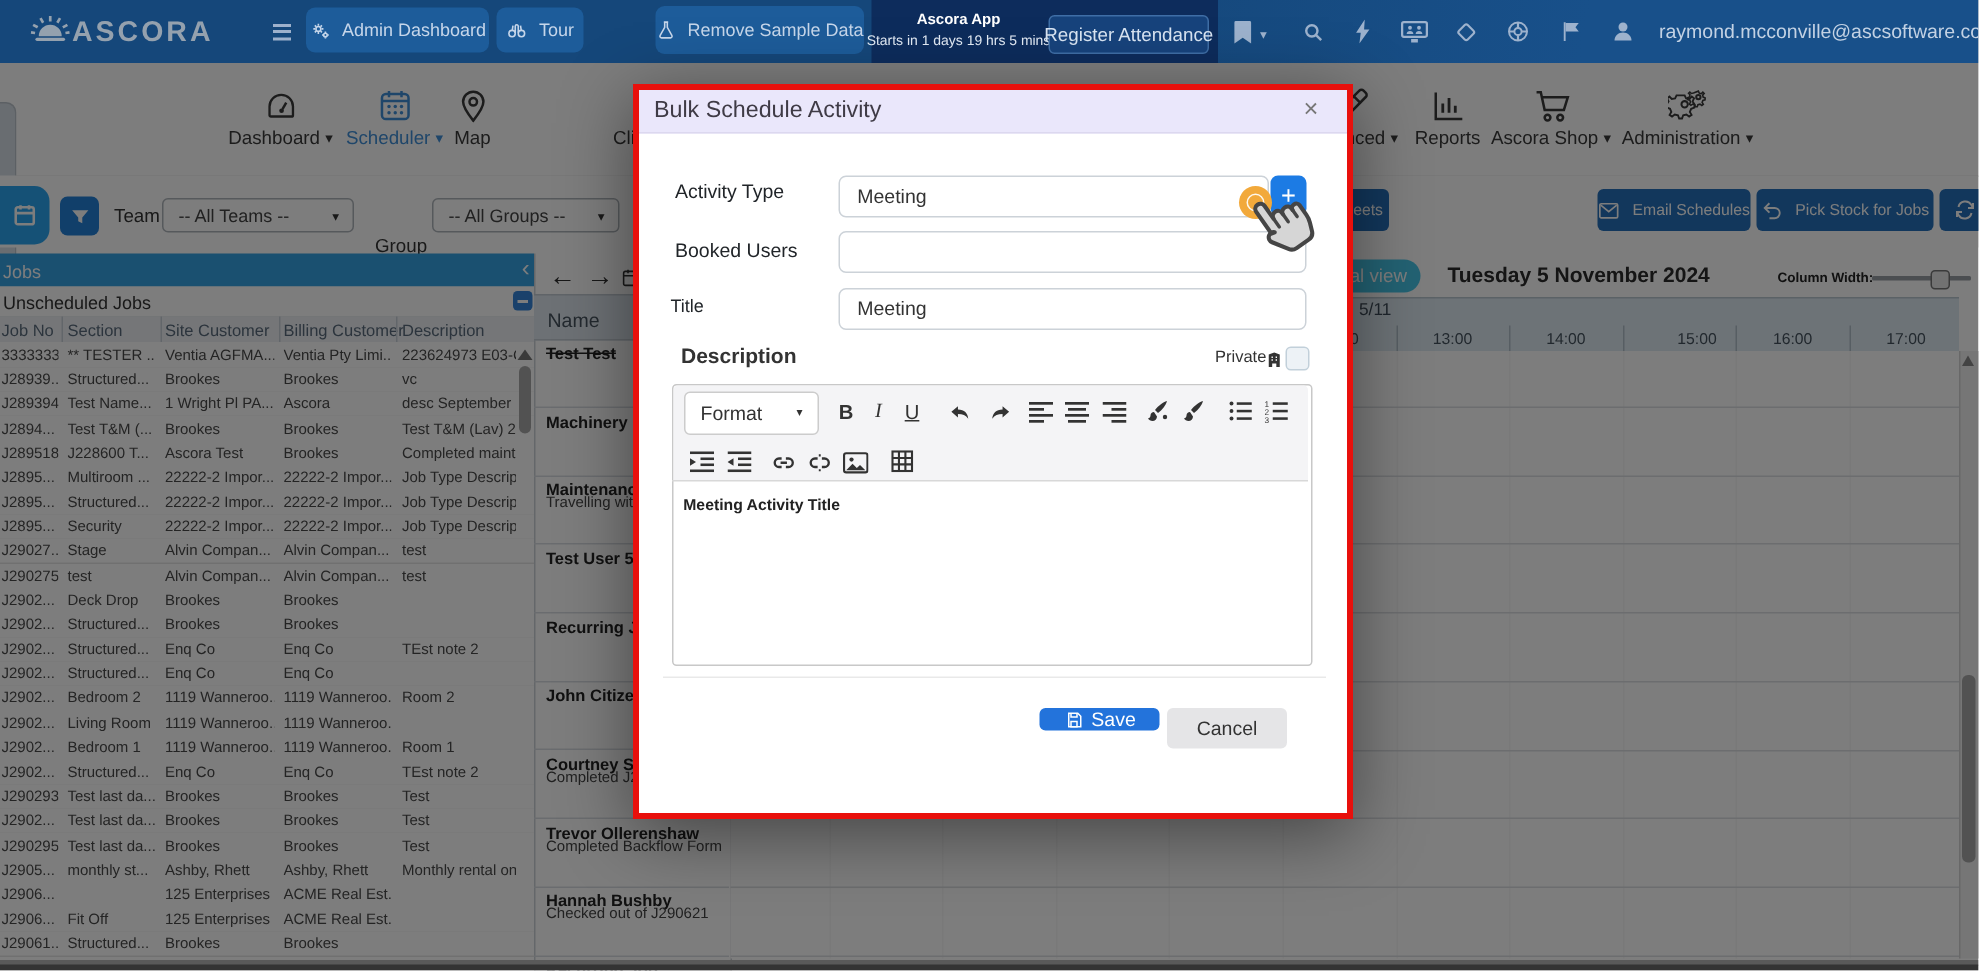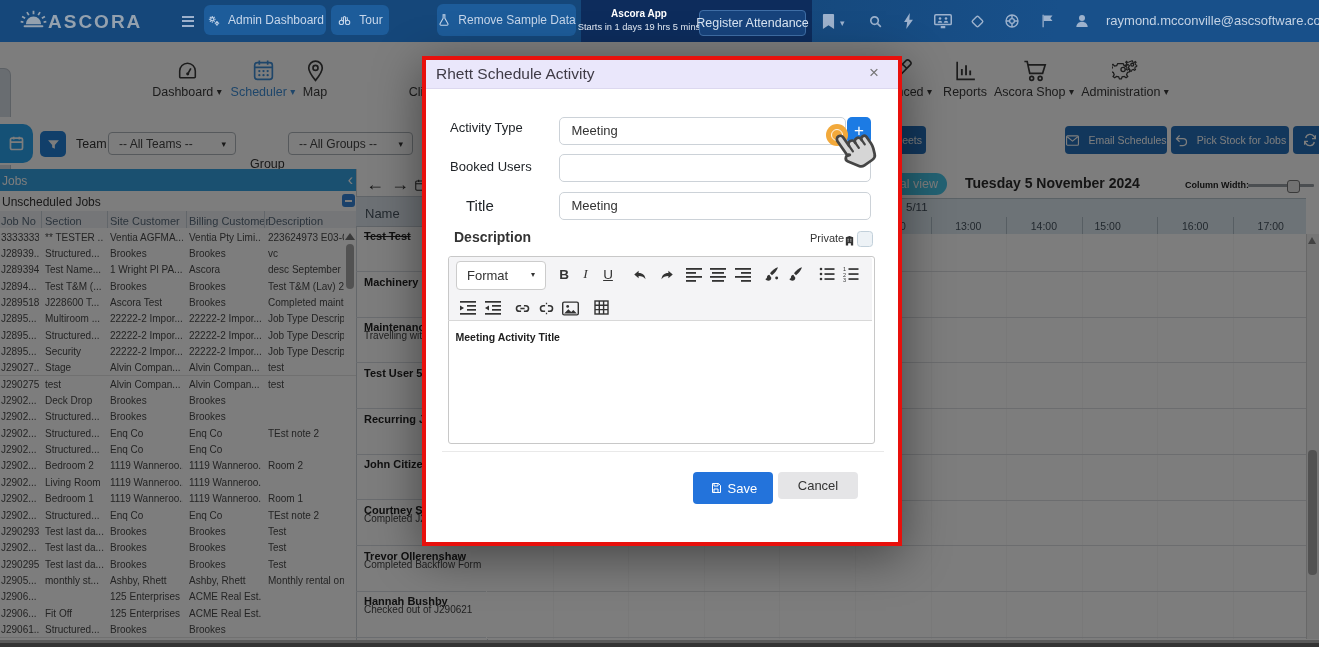--- a/index.html
+++ b/index.html
@@ -355,21 +355,21 @@
 <div class="ab" style="left:1006.1px;top:217.4px;width:1px;height:17px;background:#b2bfca;"></div>
 <div class="ab" style="left:1081.7px;top:217.4px;width:1px;height:17px;background:#b2bfca;"></div>
 <div class="ab" style="left:1157.3px;top:217.4px;width:1px;height:17px;background:#b2bfca;"></div>
 <div class="ab" style="left:1232.9px;top:217.4px;width:1px;height:17px;background:#b2bfca;"></div>
 <div class="ab" style="left:640.9px;top:219.5px;width:50px;text-align:center;font-size:10.5px;color:#44525e;">09:00</div>
 <div class="ab" style="left:716.5px;top:219.5px;width:50px;text-align:center;font-size:10.5px;color:#44525e;">10:00</div>
 <div class="ab" style="left:792.1px;top:219.5px;width:50px;text-align:center;font-size:10.5px;color:#44525e;">11:00</div>
 <div class="ab" style="left:867.7px;top:219.5px;width:50px;text-align:center;font-size:10.5px;color:#44525e;">12:00</div>
 <div class="ab" style="left:943.3px;top:219.5px;width:50px;text-align:center;font-size:10.5px;color:#44525e;">13:00</div>
 <div class="ab" style="left:1018.9px;top:219.5px;width:50px;text-align:center;font-size:10.5px;color:#44525e;">14:00</div>
-<div class="ab" style="left:1094.5px;top:219.5px;width:50px;text-align:left;font-size:10.5px;color:#44525e;">15:00</div>
+<div class="ab" style="left:1094.5px;top:219.5px;width:50px;text-align:right;font-size:10.5px;color:#44525e;">15:00</div>
 <div class="ab" style="left:1170.1px;top:219.5px;width:50px;text-align:center;font-size:10.5px;color:#44525e;">16:00</div>
 <div class="ab" style="left:1245.7px;top:219.5px;width:50px;text-align:center;font-size:10.5px;color:#44525e;">17:00</div>
 <div class="ab" style="left:487px;top:234.4px;width:819px;height:405px;background:#fff;"></div>
 <div class="ab" style="left:552.5px;top:234.4px;width:1px;height:405px;background:#f6f6f6;"></div>
 <div class="ab" style="left:628.1px;top:234.4px;width:1px;height:405px;background:#f6f6f6;"></div>
 <div class="ab" style="left:703.7px;top:234.4px;width:1px;height:405px;background:#f6f6f6;"></div>
 <div class="ab" style="left:779.3px;top:234.4px;width:1px;height:405px;background:#f6f6f6;"></div>
 <div class="ab" style="left:854.9px;top:234.4px;width:1px;height:405px;background:#f6f6f6;"></div>
 <div class="ab" style="left:930.5px;top:234.4px;width:1px;height:405px;background:#f6f6f6;"></div>
 <div class="ab" style="left:1006.1px;top:234.4px;width:1px;height:405px;background:#f6f6f6;"></div>
@@ -451,30 +451,30 @@
         <path d="M6 3h14l-3.5 4.5L20 12H6z"></path>
       </svg></div>
 <div class="ab" style="left:1074px;top:13px;"><svg width="16" height="16" viewBox="0 0 24 24" fill="#9db2cd">
         <circle cx="12" cy="7.5" r="4.5"></circle>
         <path d="M3.5 21c0-4.7 3.8-8 8.5-8s8.5 3.3 8.5 8z"></path>
       </svg></div>
 <div class="ab" style="left:1106px;top:13px;font-size:13px;color:#c3d2e4;white-space:nowrap;">raymond.mcconville@ascsoftware.com.au</div>
 </div>
 <div class="ab" style="left:422px;top:56px;width:472px;height:481.5px;border:4px solid #e8100c;background:#fff;z-index:100;box-shadow:0 10px 45px rgba(0,0,0,0.45);">
 <div class="ab" style="left:0;top:0;width:472px;height:28px;background:#eae7fb;border-bottom:1px solid #dcd8ef;"></div>
-<div class="ab" style="left:10px;top:5px;font-size:15.5px;font-weight:500;color:#3f3b46;">Rhett Schedule Activity</div>
+<div class="ab" style="left:10px;top:5px;font-size:15.5px;font-weight:500;color:#3f3b46;">Bulk Schedule Activity</div>
 <div class="ab" style="left:443px;top:3px;font-size:17px;color:#777;">×</div>
 <div class="ab" style="left:24px;top:60px;font-size:13px;color:#212529;">Activity Type</div>
 <div class="ab" style="left:132.5px;top:57px;width:285.5px;height:26px;border:1px solid #ccd2d8;border-radius:5px;background:#fff;">
       <div class="ab" style="left:12px;top:5.0px;font-size:13px;color:#333;">Meeting</div>
     </div>
 <div class="ab" style="left:420.6px;top:57px;width:24.8px;height:27.4px;background:#1c7be4;border-radius:5px;color:#fff;font-size:17px;font-weight:normal;display:flex;align-items:center;justify-content:center;">+</div>
 <div class="ab" style="left:24px;top:99px;font-size:13px;color:#212529;">Booked Users</div>
 <div class="ab" style="left:132.5px;top:93.6px;width:310.2px;height:26.4px;border:1px solid #ccd2d8;border-radius:5px;background:#fff;"></div>
-<div class="ab" style="left:40px;top:137px;font-size:15px;color:#212529;">Title</div>
+<div class="ab" style="left:21px;top:137px;font-size:12px;color:#212529;">Title</div>
 <div class="ab" style="left:132.5px;top:132.3px;width:310.2px;height:26.2px;border:1px solid #ccd2d8;border-radius:5px;background:#fff;">
       <div class="ab" style="left:12px;top:5.1px;font-size:13px;color:#333;">Meeting</div>
     </div>
 <div class="ab" style="left:28px;top:169px;font-size:14px;font-weight:bold;color:#333;">Description</div>
 <div class="ab" style="left:384px;top:172px;font-size:11px;color:#333;">Private</div>
 <div class="ab" style="left:418px;top:172.5px;"><svg width="11" height="12" viewBox="0 0 24 24" fill="#333">
         <path d="M4 22V4l8-3 8 3v18h-5v-5h-6v5z"></path>
         <path d="M8 7h2v2H8zM14 7h2v2h-2zM8 11h2v2H8zM14 11h2v2h-2z" fill="#fff"></path>
       </svg></div>
 <div class="ab" style="left:431px;top:171px;width:14px;height:14px;border:1.5px solid #c2d0da;border-radius:3.5px;background:#edf2f6;"></div>
@@ -599,21 +599,21 @@
     </div>
 <div class="ab" style="left:166.5px;top:239px;width:18px;height:18px;display:flex;align-items:center;justify-content:center;">
       <svg width="16" height="16" viewBox="0 0 16 16" fill="none" stroke="#333" stroke-width="1.4">
         <rect x="1" y="1" width="13" height="13"></rect>
         <path d="M1 5.3h13M1 9.6h13M5.3 1v13M9.6 1v13"></path>
       </svg>
     </div>
 <div class="ab" style="left:22px;top:260px;width:424px;height:1px;background:#d8d8d8;"></div>
 <div class="ab" style="left:29.5px;top:270.5px;font-size:10.5px;font-weight:bold;color:#222;">Meeting Activity Title</div>
 <div class="ab" style="left:16px;top:391.4px;width:442px;height:1px;background:#e9e9e9;"></div>
-<div class="ab" style="left:267.4px;top:412.2px;width:80px;height:32px;background:#2373db;border-radius:4px;color:#fff;font-size:13px;display:flex;align-items:center;justify-content:center;gap:6px;"><svg width="12" height="12" viewBox="0 0 24 24" fill="none" stroke="#fff" stroke-width="2">
+<div class="ab" style="left:267.4px;top:412.2px;width:80px;height:15px;background:#2373db;border-radius:4px;color:#fff;font-size:13px;display:flex;align-items:center;justify-content:center;gap:6px;"><svg width="12" height="12" viewBox="0 0 24 24" fill="none" stroke="#fff" stroke-width="2">
         <path d="M5 3h12l4 4v14H5z"></path>
         <path d="M8 3v5h8V3M8 14h8v7H8z"></path>
       </svg>Save</div>
 <div class="ab" style="left:352px;top:412.2px;width:80px;height:26.6px;background:#e5e5e7;border-radius:4px;color:#333;font-size:13px;display:flex;align-items:center;justify-content:center;">Cancel</div>
 </div>
 <div class="ab" style="left:826px;top:124px;width:22px;height:22px;border-radius:50%;background:#f2a93b;z-index:120;display:flex;align-items:center;justify-content:center;">
     <div style="width:12px;height:12px;border:1.8px solid rgba(255,255,255,0.9);border-radius:50%;box-sizing:border-box;"></div>
   </div>
 <div class="ab" style="left:824px;top:124px;z-index:121;"><svg width="58" height="58" viewBox="0 0 58 58">
       <g transform="translate(0,9) rotate(-35 14 3) translate(14 3) scale(1.14) translate(-14 -3)" fill="#d6d6d6" stroke="#454545" stroke-width="2.4" stroke-linejoin="round" stroke-linecap="round">

